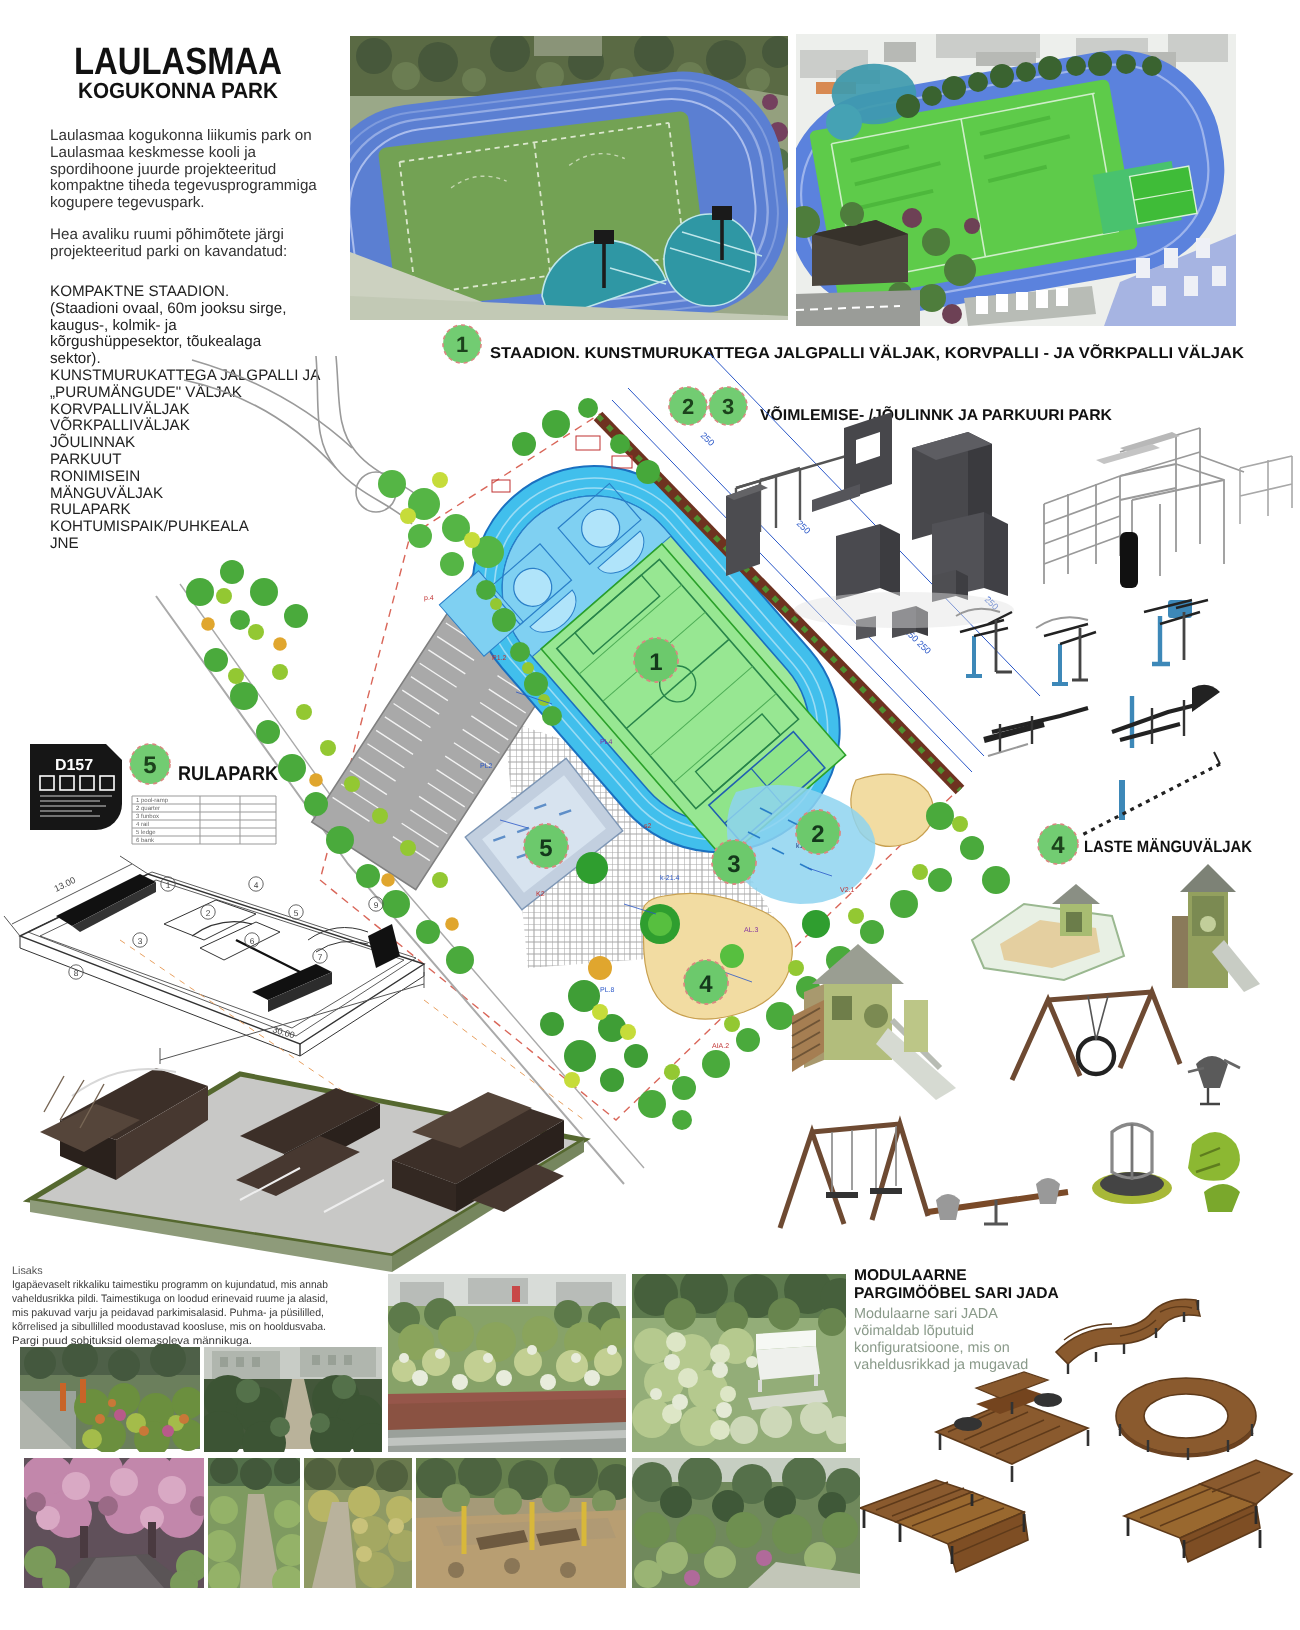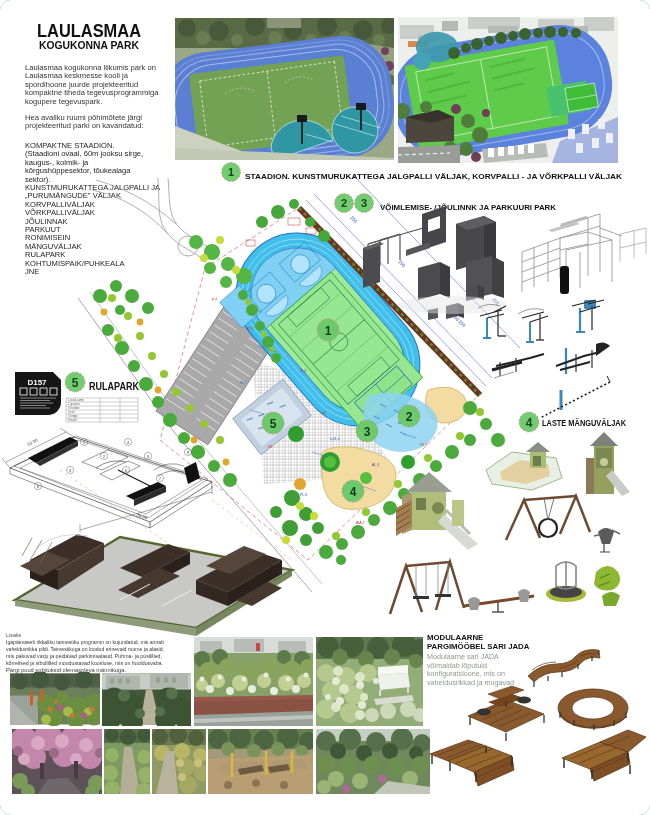--- a/index.html
+++ b/index.html
@@ -1,16 +1,16 @@
 <!DOCTYPE html>
 <html><head>
 <meta charset="utf-8">
 <style>
 html,body{margin:0;padding:0;background:#fff;}
-#board{position:relative;width:650px;height:815px;background:#15803d;overflow:hidden;font-family:"Liberation Sans",sans-serif;border-radius:11px;}
+#board{position:relative;width:650px;height:815px;background:#15803d;overflow:hidden;font-family:"Liberation Sans",sans-serif;}
 svg text{font-family:"Liberation Sans",sans-serif;}
 </style>
 </head>
 <body>
 <div id="board">
 <svg width="650" height="815" viewBox="0 0 650 815">
 <defs>
 <symbol id="tree" viewBox="-10 -10 20 20">
           <circle cx="0" cy="0" r="9"></circle>
         </symbol>

